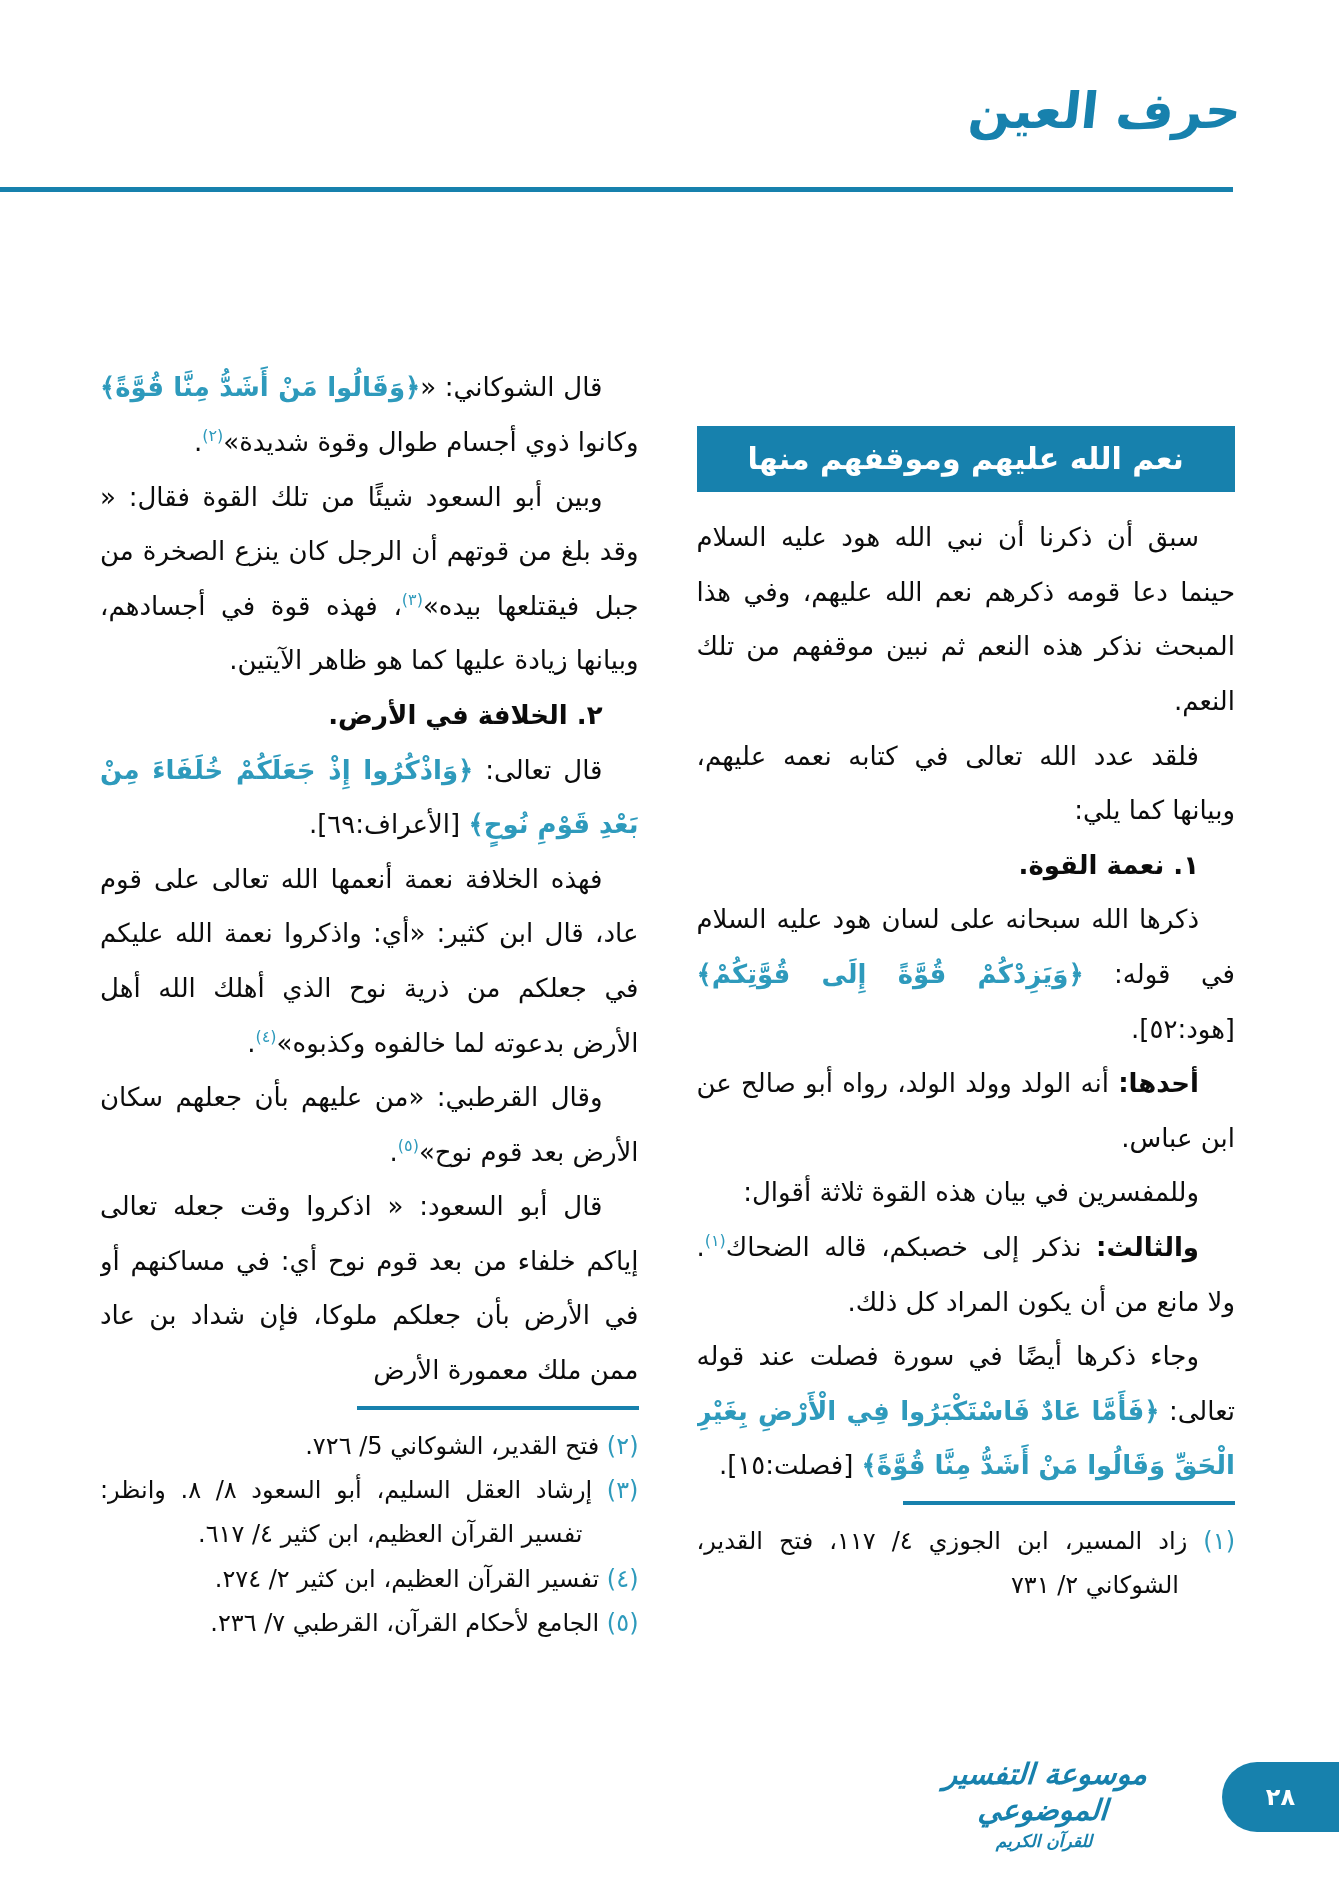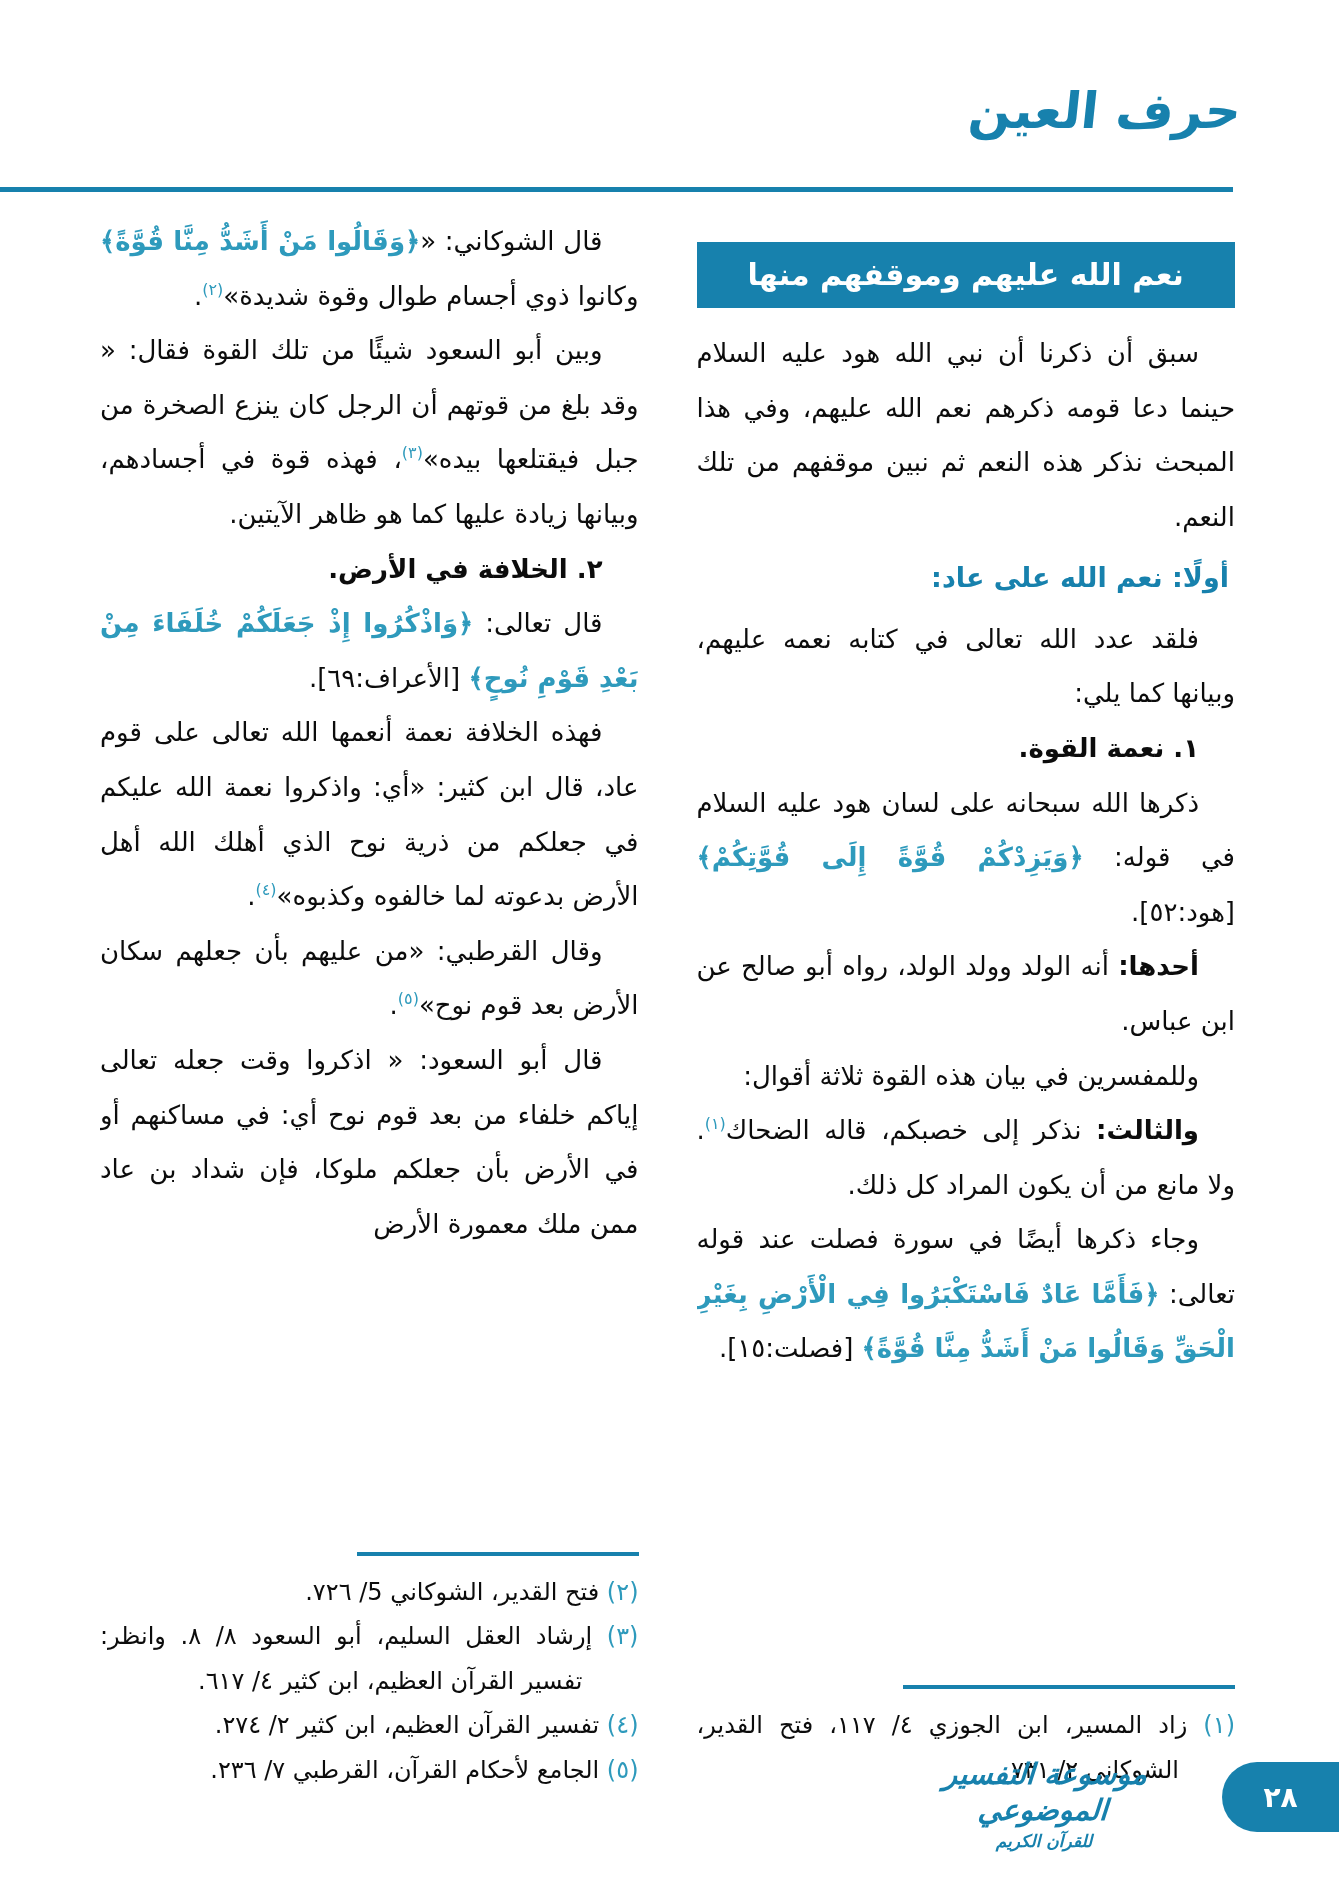--- a/index.html
+++ b/index.html
@@ -30,21 +30,21 @@
     width:1233px;height:5px;background:var(--blue);
   }
   
   .cols{
     position:absolute;top:214px;right:104px;left:100px;height:1578px;
     display:flex;gap:58px;
   }
   .col{
     width:calc((100% - 58px)/2);
     height:100%;
-    display:flex;flex-direction:column;justify-content:space-between;
+    display:flex;flex-direction:column;justify-content:center;
   }
   .col-content{overflow:hidden;}
   .section-box{
     margin:28px 0 18px 0;
     background:var(--blue);color:#ffffff;
     text-align:center;font-weight:bold;font-size:30px;
     padding:12px 10px;line-height:1.4;
   }
   p.body{
     font-size:26px;line-height:2.1;margin:0;
@@ -74,41 +74,40 @@
     position:absolute;top:1756px;right:160px;width:270px;
     text-align:center;color:var(--blue);
   }
   .publisher .l1{font-size:29px;font-weight:bold;font-style:italic;line-height:1.25;transform:skewX(-4deg);}
   .publisher .l2{font-size:17px;font-weight:bold;font-style:italic;margin-top:2px;}
   .pagenum{
     position:absolute;top:1762px;right:0;
     width:117px;height:70px;
     border-radius:35px 0 0 35px;
     background:var(--blue);color:#ffffff;
-    font-size:28px;font-weight:bold;
+    font-size:24px;font-weight:bold;
     display:flex;align-items:center;justify-content:center;
   }
 </style>
 </head>
 <body>
 
 <div class="page">
 
   <div class="hdr-title">حرف العين</div>
   <div class="hdr-rule"></div>
 
   <div class="cols">
 
     <section class="col">
       <div class="col-content">
         <div class="section-box">نعم الله عليهم وموقفهم منها</div>
 
         <p class="body">سبق أن ذكرنا أن نبي الله هود عليه السلام حينما دعا قومه ذكرهم نعم الله عليهم، وفي هذا المبحث نذكر هذه النعم ثم نبين موقفهم من تلك النعم.</p>
 
-        <p class="sub-blue">أولًا: نعم الله على عاد:</p>
 
         <p class="body">فلقد عدد الله تعالى في كتابه نعمه عليهم، وبيانها كما يلي:</p>
 
         <p class="body item-title">١. نعمة القوة.</p>
 
         <p class="body"><span>ذكرها الله سبحانه على لسان هود عليه السلام في قوله: </span><span class="quran">﴿وَيَزِدْكُمْ قُوَّةً إِلَى قُوَّتِكُمْ﴾</span><span> [هود:٥٢].</span></p>
 
         <p class="body"><span class="lead">أحدها:</span><span> أنه الولد وولد الولد، رواه أبو صالح عن ابن عباس.</span></p>
 
         <p class="body">وللمفسرين في بيان هذه القوة ثلاثة أقوال:</p>

